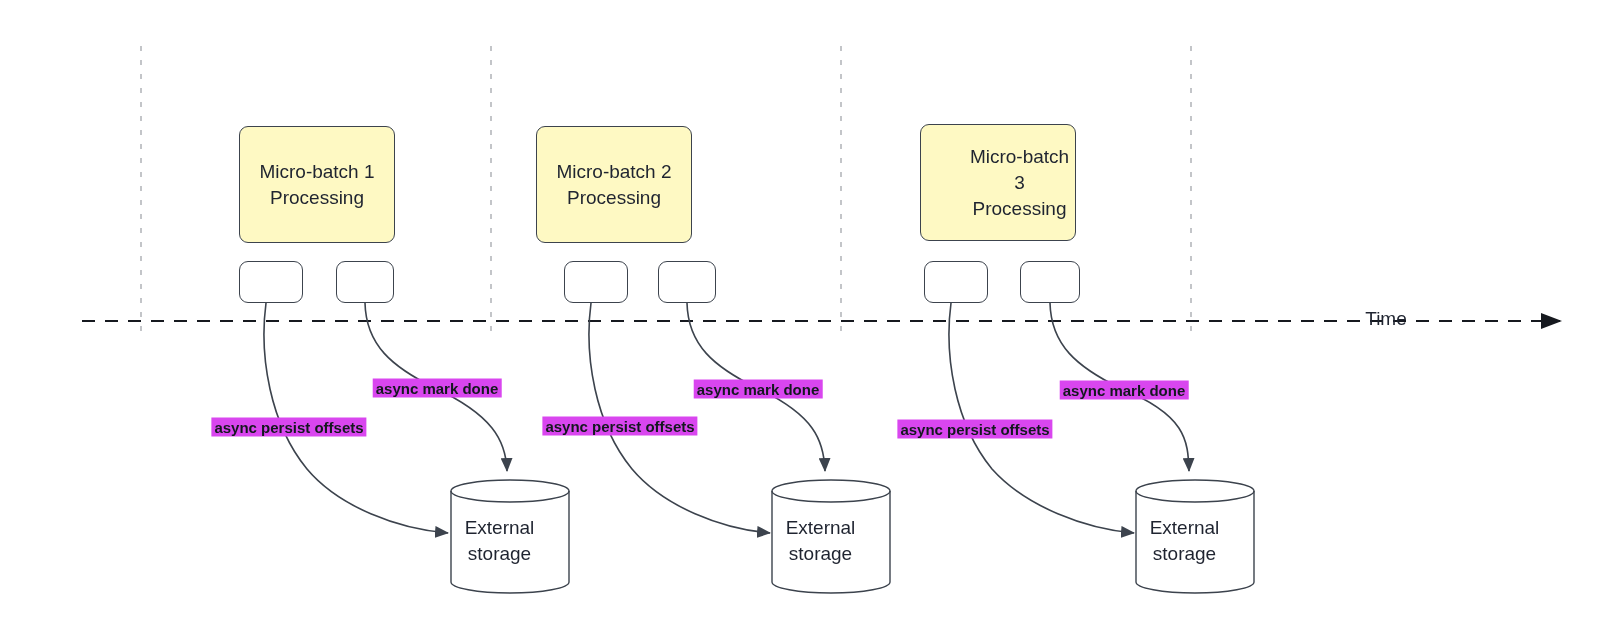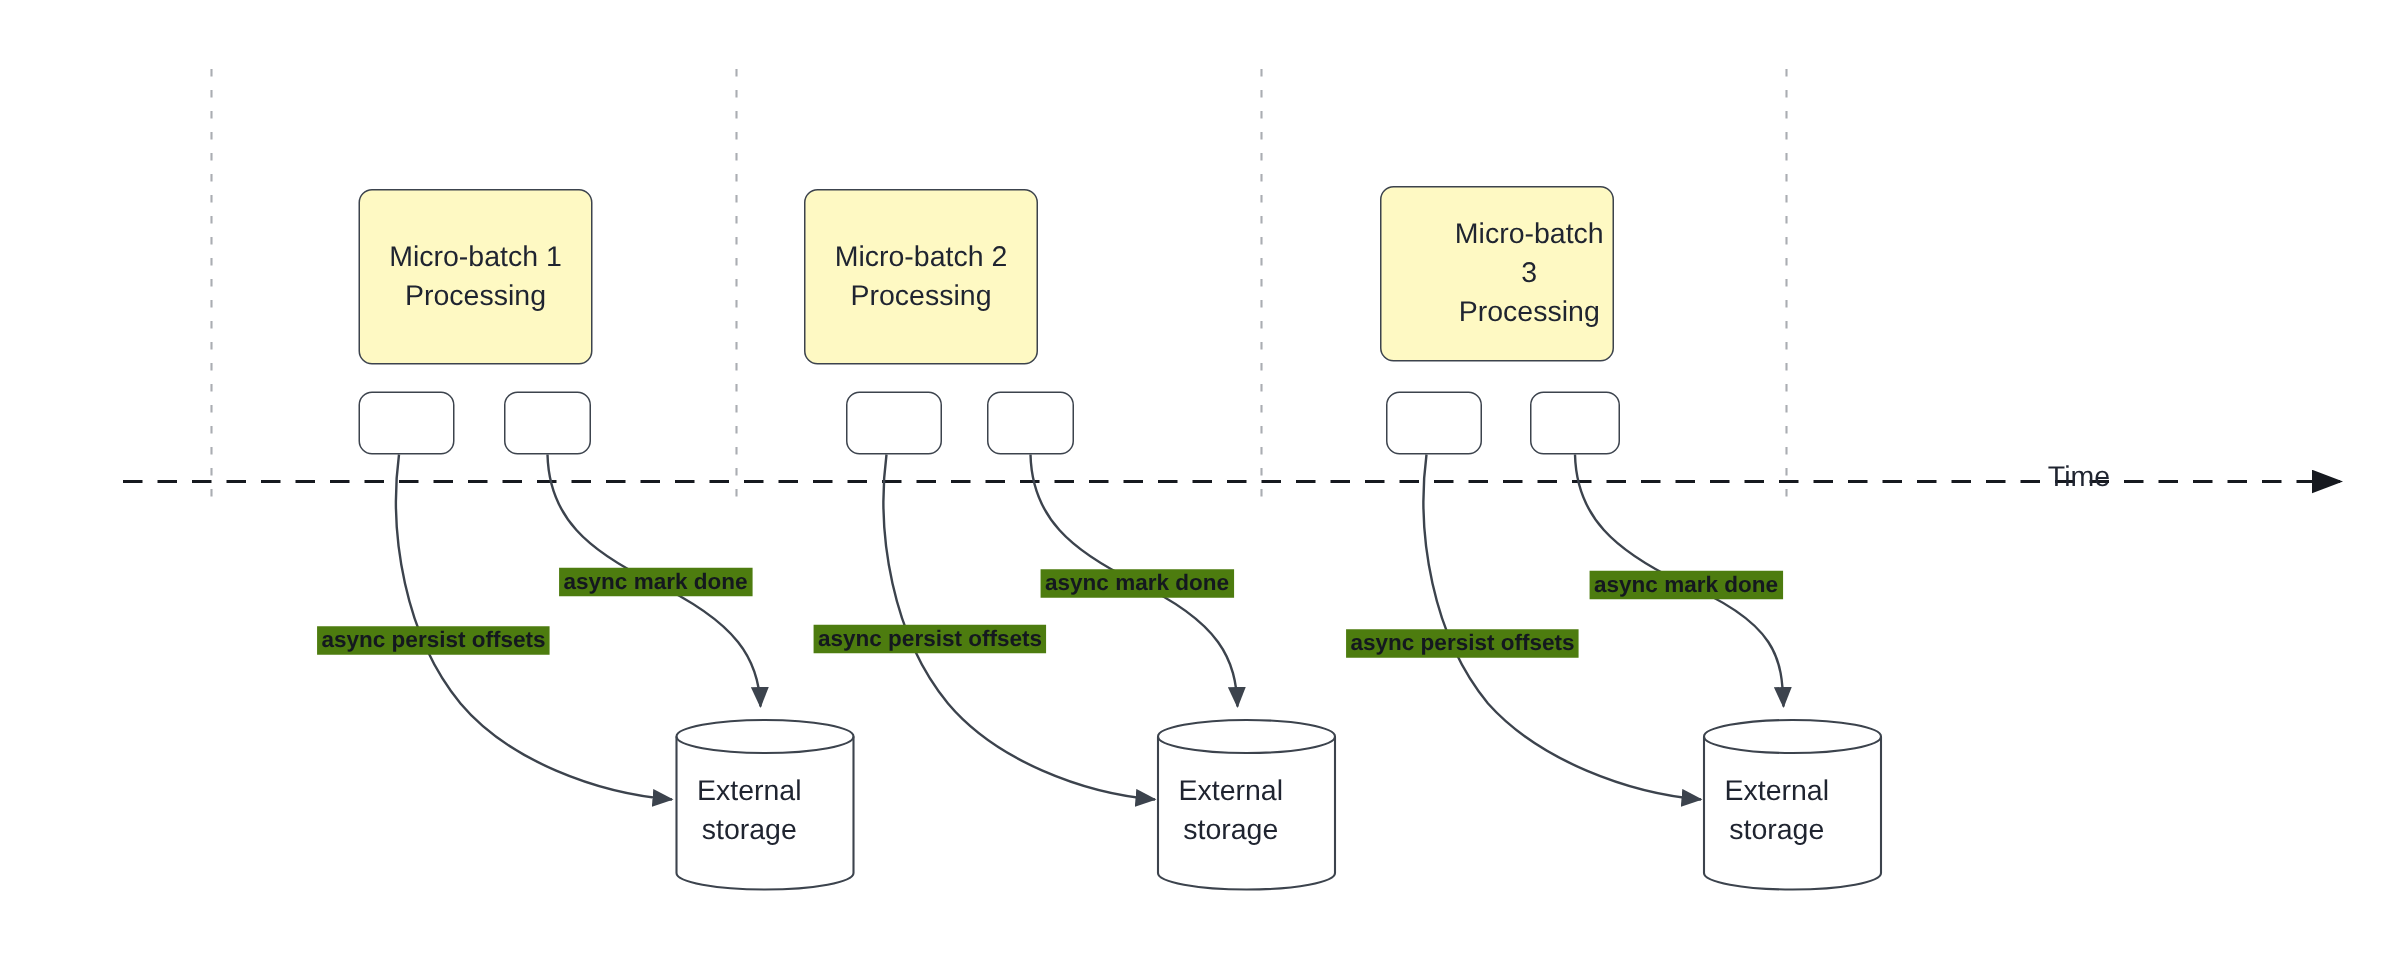--- a/index.html
+++ b/index.html
@@ -60,21 +60,21 @@
     position: absolute;
     height: 42px;
     border: 1.4px solid #3c434d;
     border-radius: 9px;
     background: #ffffff;
     box-sizing: border-box;
   }
   .edge-label {
     position: absolute;
     transform: translate(-50%, -50%);
-    background: #4d7c0f;
+    background: #d946ef;
     padding: 1px 3px;
     font-size: 15px;
     font-weight: bold;
     color: #14181f;
     white-space: nowrap;
   }
   .cyl-label {
     position: absolute;
     width: 97px;
     height: 78px;

